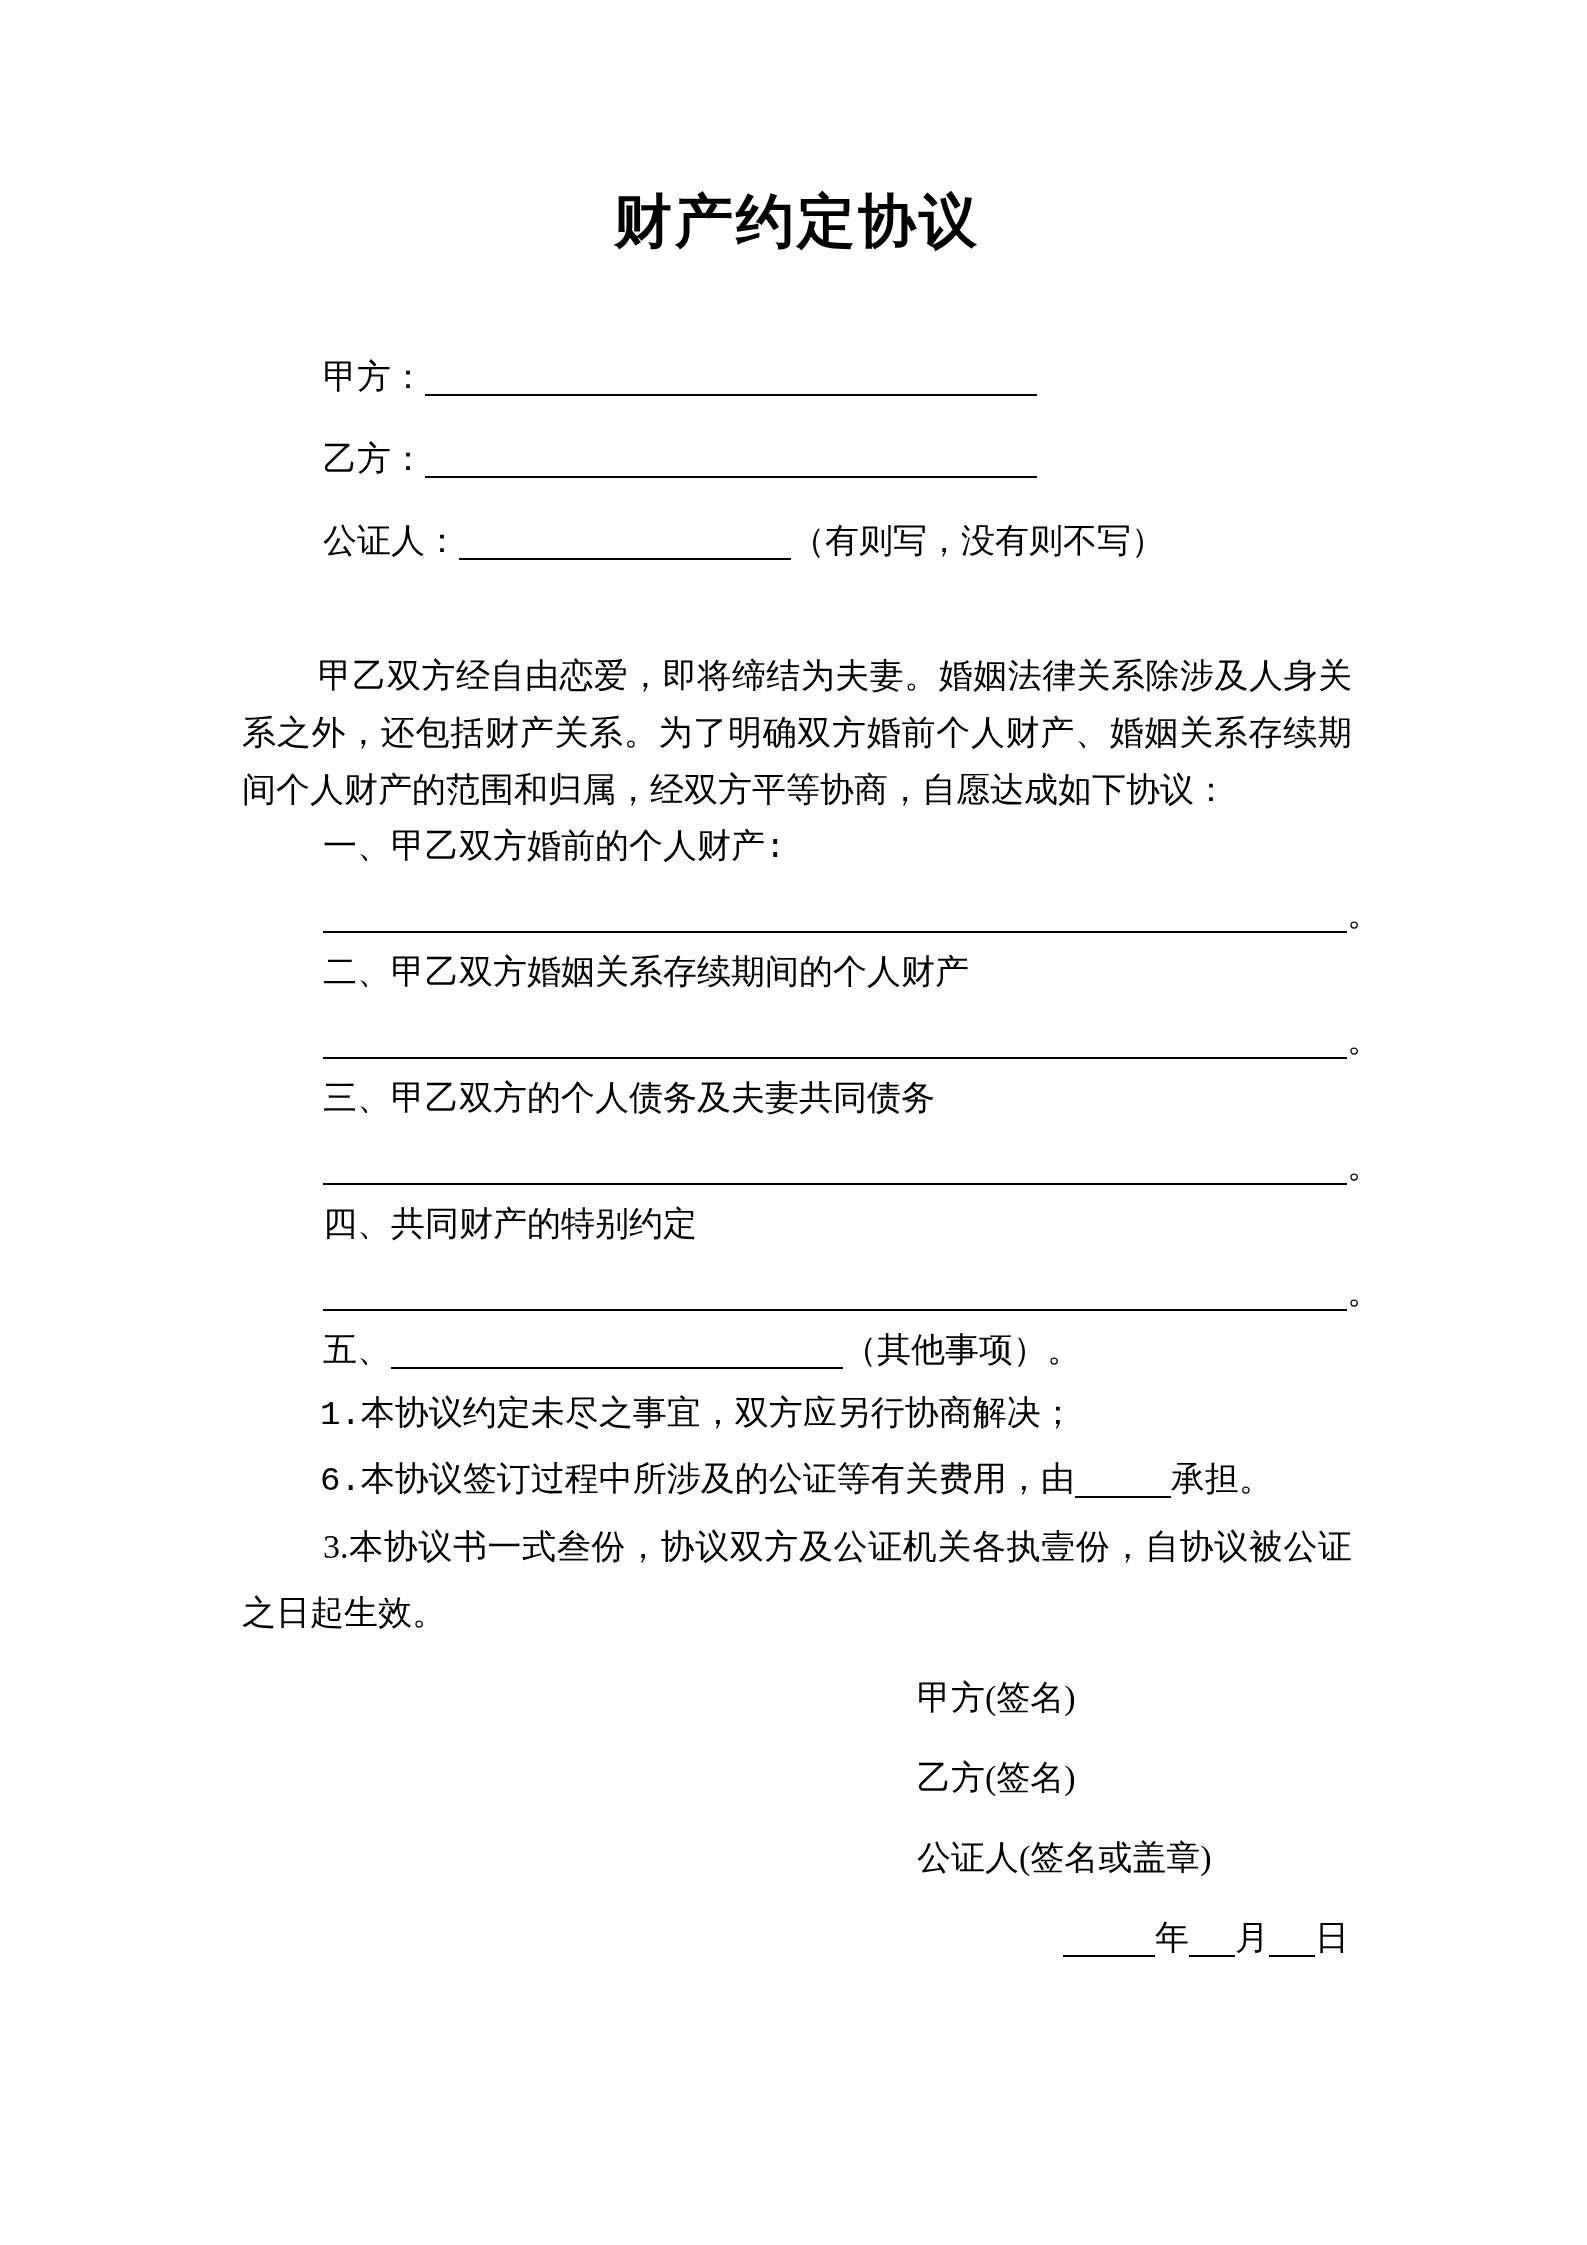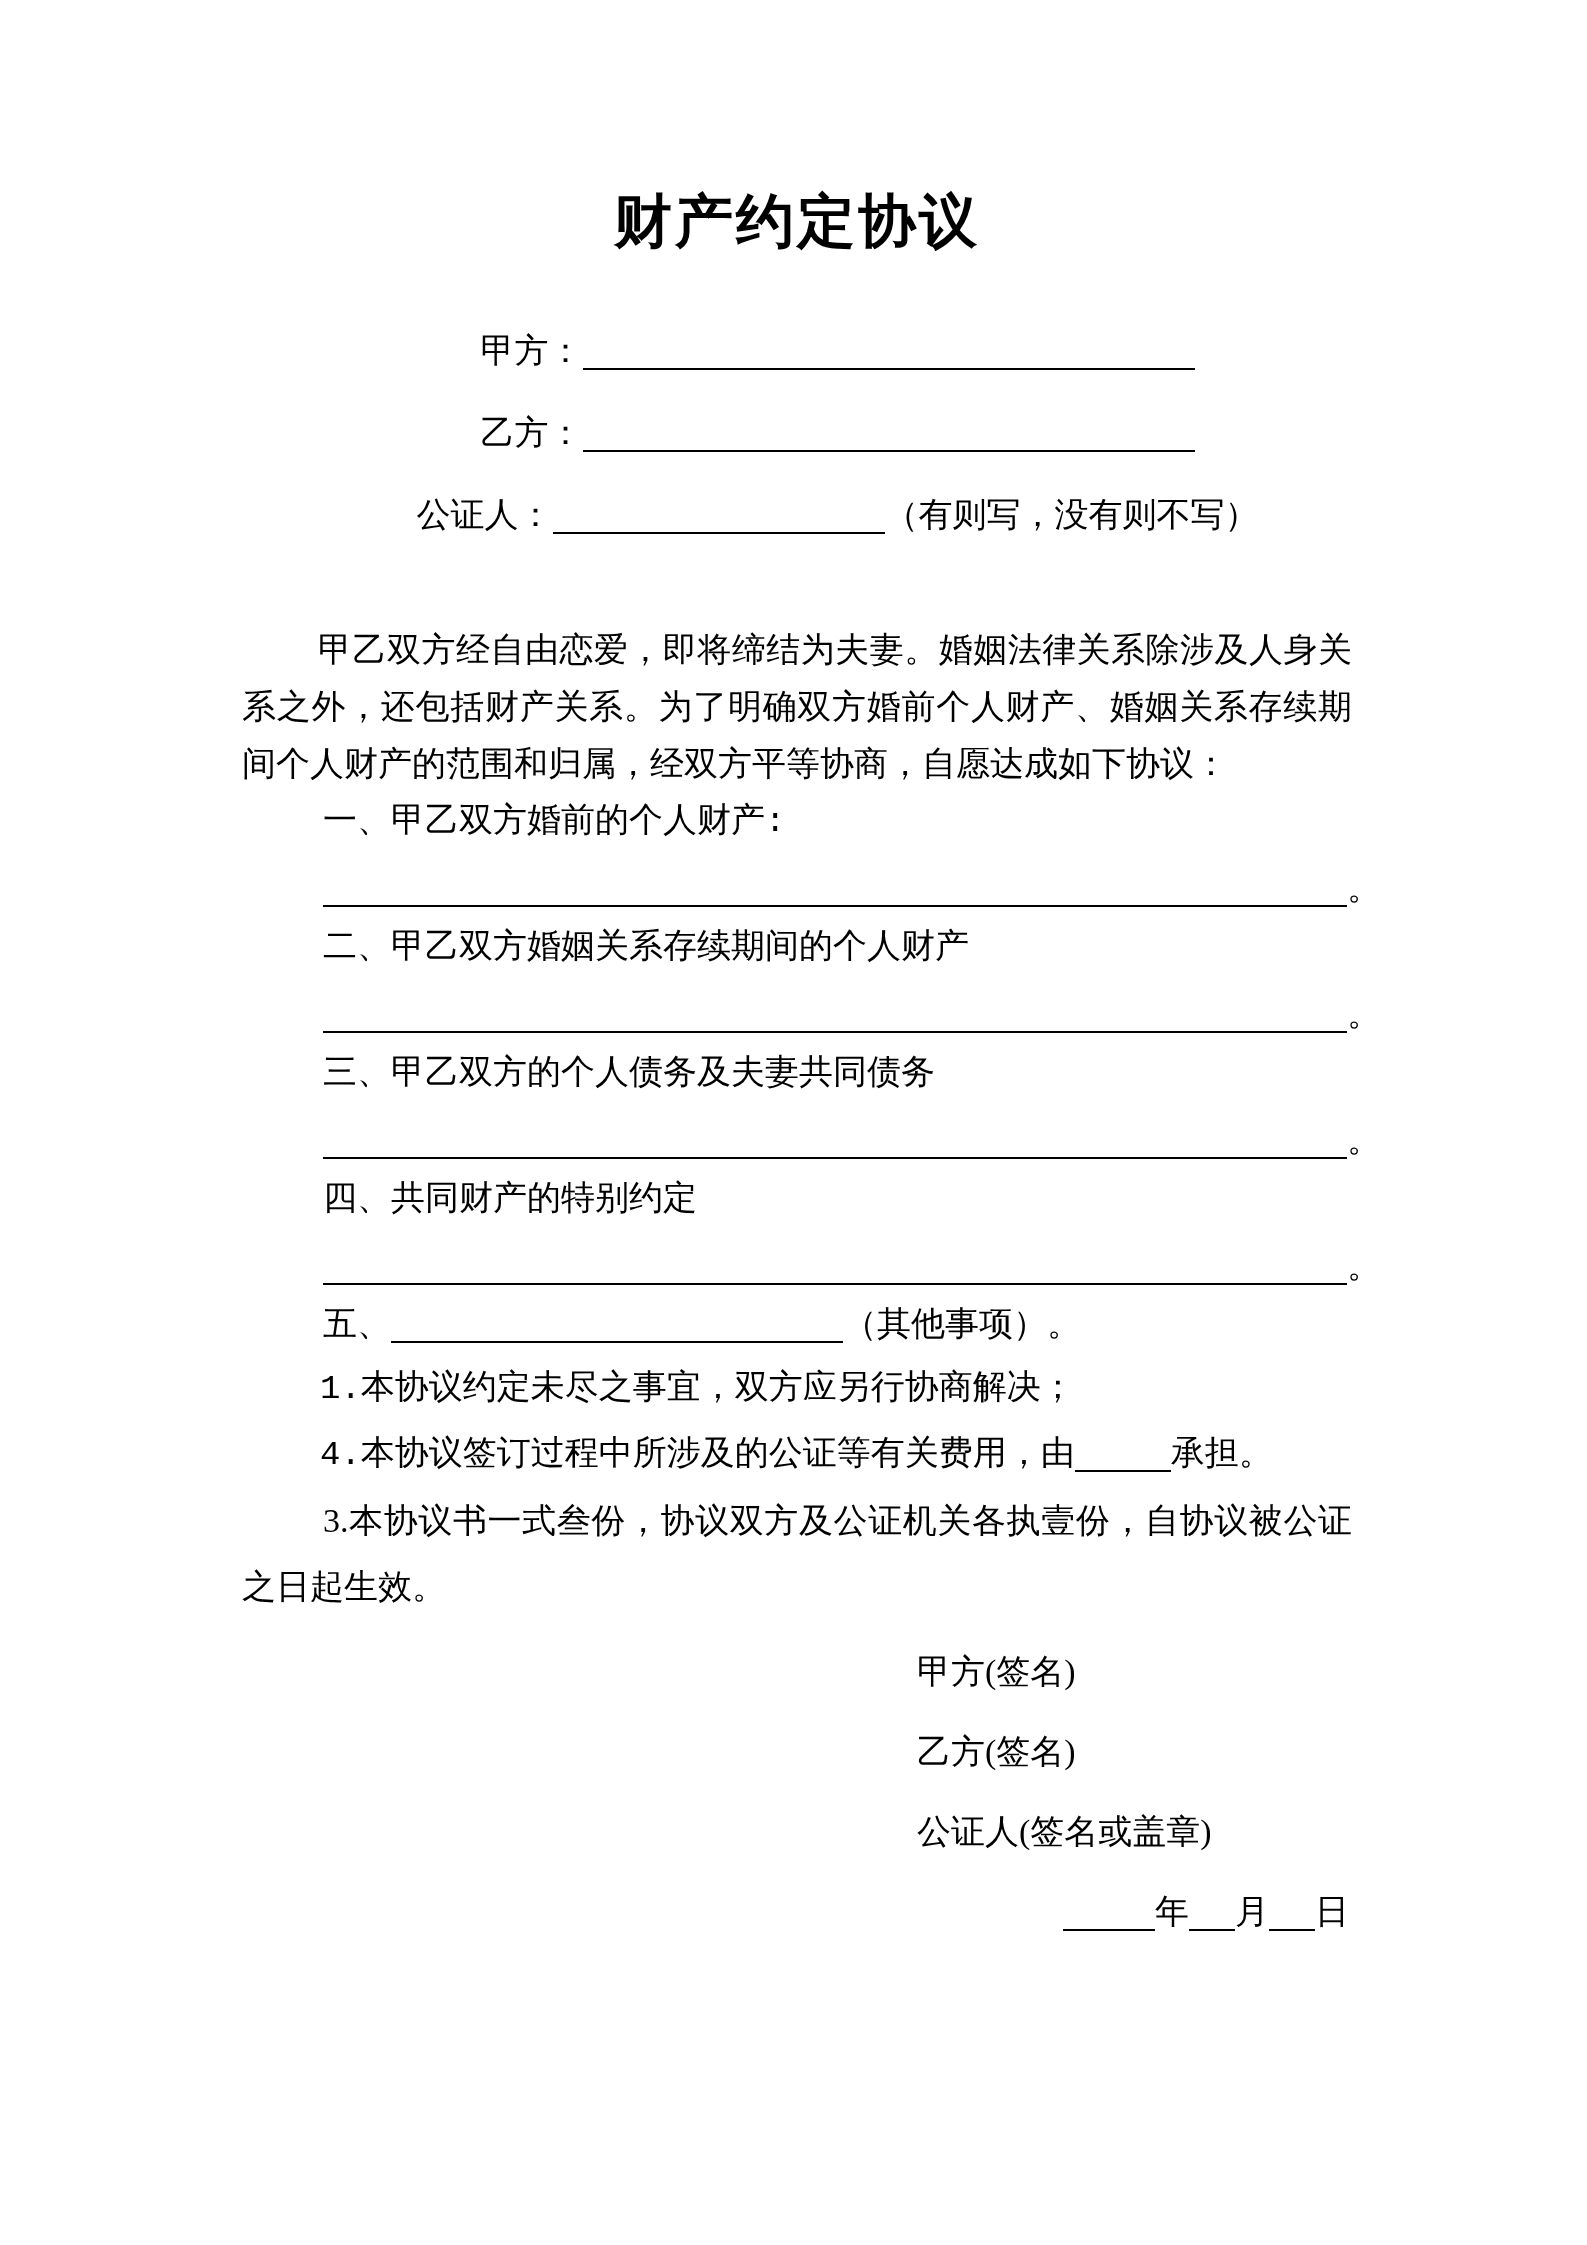--- a/index.html
+++ b/index.html
@@ -17,21 +17,21 @@
     overflow: hidden;
   }
   .doc-title {
     margin: 178px 0 0 0;
     text-align: center;
     font-size: 58px;
     font-weight: 700;
     letter-spacing: 3px;
     line-height: 74px;
   }
-  .party-block { margin-top: 68px; text-align: center; }
+  .party-block { margin-top: 94px; }
   .party-row {
     margin-left: 81px;
     margin-bottom: 34px;
     line-height: 48px;
     white-space: nowrap;
   }
   .blank {
     display: inline-block;
     height: 36px;
     border-bottom: 2px solid #000000;
@@ -113,21 +113,21 @@
     <span class="blank w-long"></span><span>。</span>
   </div>
 
   <div class="row heading">
     <span>五、</span><span class="blank w-other"></span><span>（其他事项）。</span>
   </div>
 
   <div class="row clause">1.本协议约定未尽之事宜，双方应另行协商解决；</div>
 
   <div class="row clause">
-    <span>4.本协议签订过程中所涉及的公证等有关费用，由</span><span class="blank w-small"></span><span>承担。</span>
+    <span>6.本协议签订过程中所涉及的公证等有关费用，由</span><span class="blank w-small"></span><span>承担。</span>
   </div>
 
   <p class="clause-para">3.本协议书一式叁份，协议双方及公证机关各执壹份，自协议被公证之日起生效。</p>
 
   <div class="sig-block">
     <div class="sig-row">甲方(签名)</div>
     <div class="sig-row">乙方(签名)</div>
     <div class="sig-row">公证人(签名或盖章)</div>
     <div class="date-row">
       <span class="blank w-year"></span><span>年</span><span class="blank w-md"></span><span>月</span><span class="blank w-md"></span><span>日</span>

